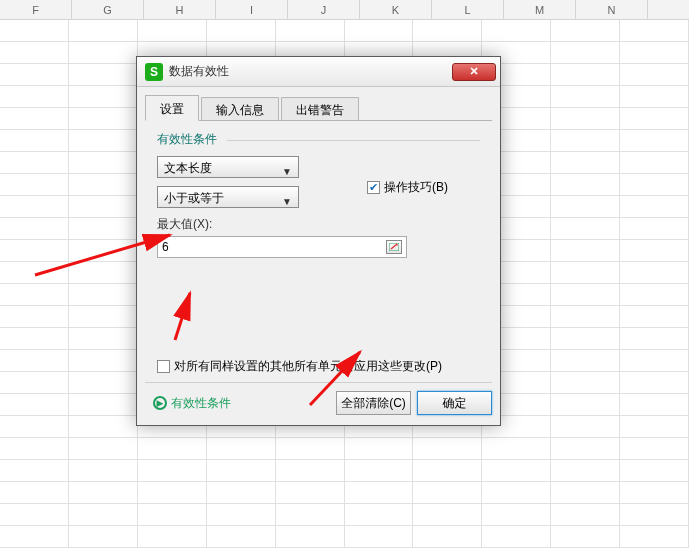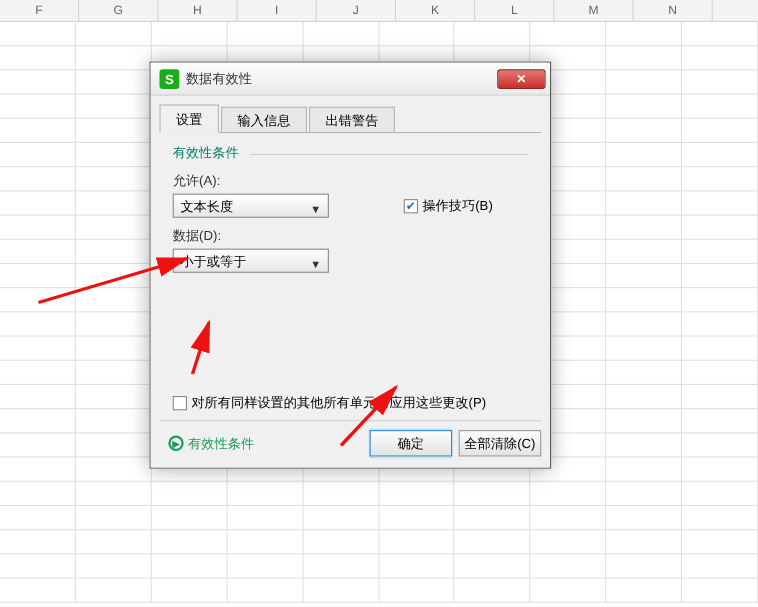--- a/index.html
+++ b/index.html
@@ -575,54 +575,65 @@
     <div class="tabs">
       <div class="tab active">设置</div>
       <div class="tab">输入信息</div>
       <div class="tab">出错警告</div>
     </div>
 
     <div class="panel">
       <div class="fieldset-label">有效性条件</div>
 
       <div class="form-row">
-        <div class="form-label">允许(A):</div>
         <div class="dropdown">
           <span>文本长度</span>
           <span class="arrow">▼</span>
         </div>
       </div>
 
       <div class="checkbox-row">
         <span class="checkbox">✔</span>
         <span>操作技巧(B)</span>
       </div>
 
       <div class="form-row">
-        <div class="form-label">数据(D):</div>
         <div class="dropdown">
           <span>小于或等于</span>
           <span class="arrow">▼</span>
         </div>
       </div>
 
+      <div class="form-row">
+        <div class="form-label">最大值(X):</div>
+        <div class="max-input-wrap">
+          <input type="text" value="6" style="">
+          <span class="collapse-btn">
+            <svg width="10" height="8" viewBox="0 0 10 8">
+              <rect x="0" y="0" width="10" height="8" fill="none" stroke="#3a6" stroke-width="1"></rect>
+              <path d="M2 6 L8 1" stroke="#d33" stroke-width="1.4"></path>
+              <path d="M7 0 L9 2 L8 3 Z" fill="#d33"></path>
+            </svg>
+          </span>
+        </div>
+      </div>
     </div>
 
     <div class="apply-row">
       <span class="checkbox" style="color:transparent">✔</span>
       <span>对所有同样设置的其他所有单元格应用这些更改(P)</span>
     </div>
 
     <div class="dialog-footer">
       <div class="tips-link">
         <span class="circ">▶</span>
         <span>有效性条件</span>
       </div>
+      <button class="btn">全部清除(C)</button>
       <button class="btn highlight">确定</button>
-      <button class="btn">全部清除(C)</button>
     </div>
   </div>
 </div>
 
 <svg class="arrow-svg" style="left:30px; top:205px;" width="155" height="80">
   <defs>
       <marker id="ah1" markerWidth="10" markerHeight="10" refX="9" refY="3" orient="auto">
         <path d="M0,0 L0,6 L10,3 z" fill="#e11"></path>
       </marker>
     </defs>

